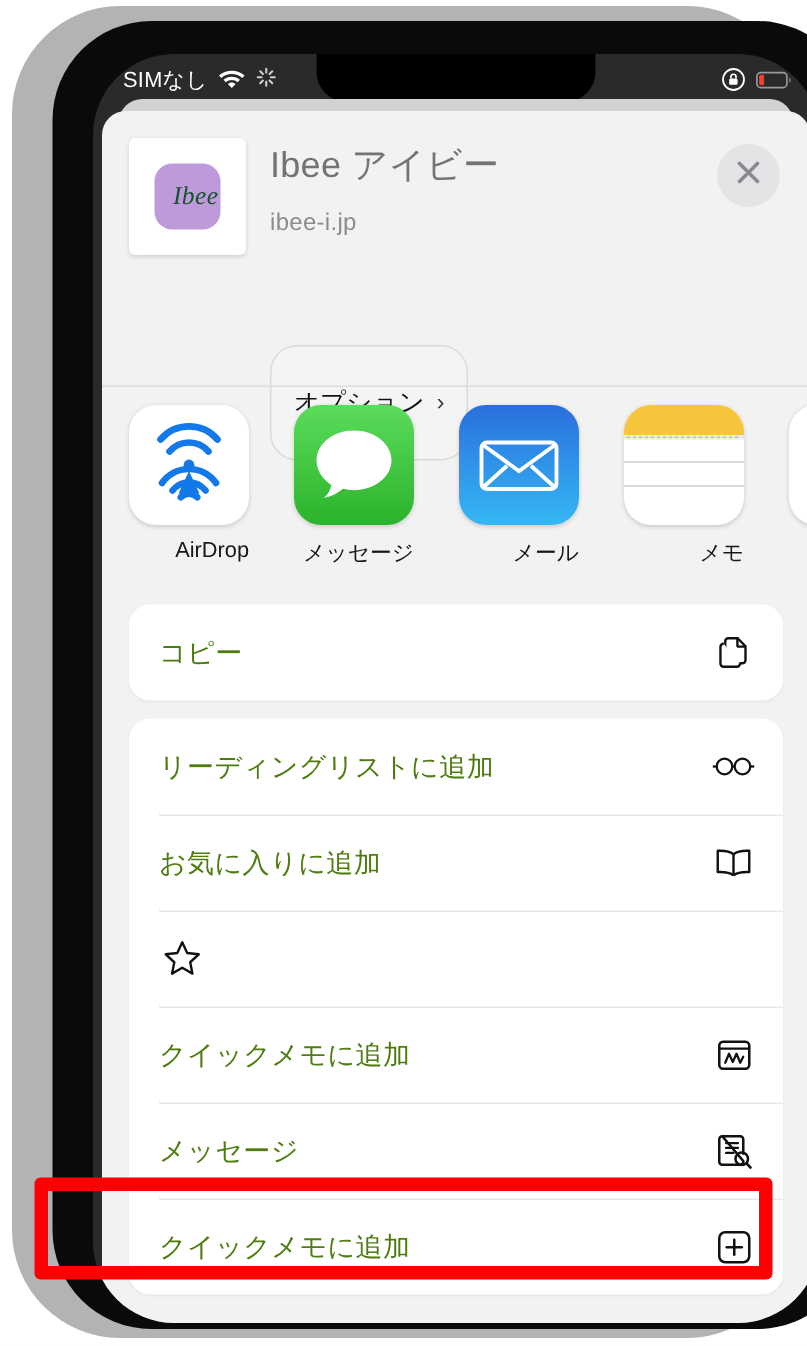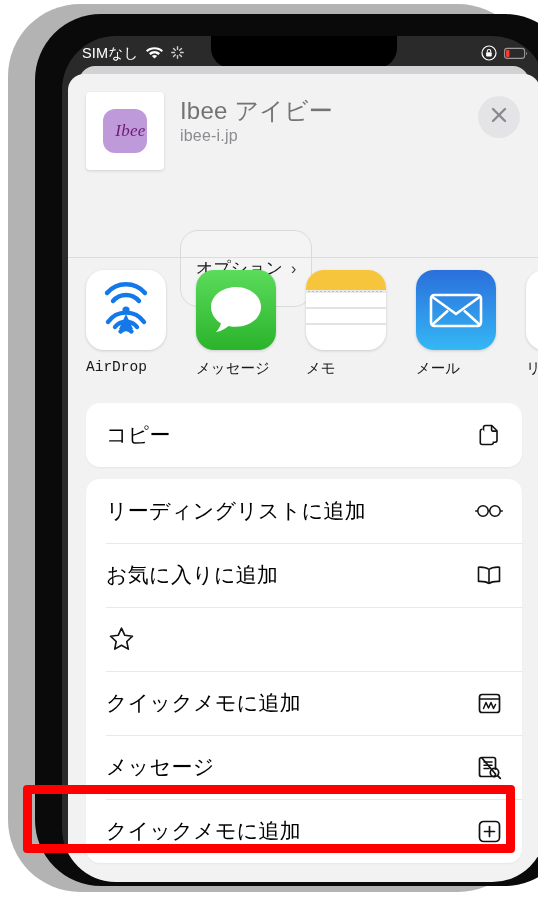--- a/index.html
+++ b/index.html
@@ -140,42 +140,42 @@
   .app-icon-inner {
     width: 44px;
     height: 44px;
     border-radius: 12px;
     background: #bf9ada;
     display: flex;
     align-items: center;
     justify-content: center;
   }
   .app-icon-inner span {
-    color: #701a75;
+    color: #14532d;
     font-family: "Liberation Serif", "DejaVu Serif", serif;
     font-style: italic;
     font-size: 17px;
     letter-spacing: 0.3px;
     margin-left: 11px;
   }
   .app-meta {
     position: absolute;
     left: 112px;
     top: 22px;
     right: 80px;
   }
   .app-title {
     font-size: 24px;
     font-weight: normal;
     color: #737373;
     letter-spacing: 0.2px;
     line-height: 1.25;
   }
   .app-domain {
-    margin-top: 1px;
+    margin-top: 14px;
     font-size: 16px;
     color: #8c8c90;
     letter-spacing: 0.2px;
   }
   .options-btn {
     position: absolute;
     left: 112px;
     top: 156px;
     display: inline-flex;
     align-items: center;
@@ -213,22 +213,21 @@
     padding-left: 18px;
     padding-top: 12px;
     box-sizing: border-box;
     display: flex;
     gap: 30px;
     overflow: hidden;
   }
   .app-cell {
     width: 80px;
     flex: 0 0 auto;
-    text-align: left;
-    font-family: Liberation Mono, monospace;
+    text-align: right;
   }
   .app-tile {
     width: 80px;
     height: 80px;
     border-radius: 18px;
     box-shadow: 0 1px 3px rgba(0,0,0,0.16);
     overflow: hidden;
     position: relative;
   }
   .app-label {
@@ -257,22 +256,22 @@
     position: relative;
   }
   .list-row + .list-row::before {
     content: "";
     position: absolute;
     left: 20px; right: 0; top: 0;
     height: 1px;
     background: #e8e8e9;
   }
   .list-label {
-    font-size: 21px;
-    color: #000000;
+    font-size: 18px;
+    color: #4d7c0f;
     letter-spacing: 0.3px;
   }
   .list-icon {
     width: 30px;
     height: 30px;
     display: flex;
     align-items: center;
     justify-content: center;
     color: #111113;
     flex: 0 0 auto;
@@ -403,48 +402,48 @@
             <div class="app-cell">
               <div class="app-tile" style="background:linear-gradient(#5bdc5b,#2bb32b);">
                 <svg width="80" height="80" viewBox="0 0 80 80">
                   <path d="M40 17c13.8 0 25 8.9 25 19.9S53.8 56.8 40 56.8c-2.6 0-5.1-.3-7.4-.9-3.3 2.9-7.8 5.2-12.6 6 2.6-2.4 4.4-5.4 4.9-8.6C18.9 49.7 15 43.4 15 36.9 15 25.9 26.2 17 40 17z" fill="#ffffff"></path>
                 </svg>
               </div>
               <div class="app-label">メッセージ</div>
             </div>
 
             <div class="app-cell">
+              <div class="app-tile" style="background:linear-gradient(#2a6fdb,#35b7f5);">
+                <svg width="80" height="80" viewBox="0 0 80 80">
+                  <rect x="15" y="25" width="50" height="31" rx="3.5" fill="none" stroke="#ffffff" stroke-width="2.6"></rect>
+                  <path d="M16.5 27 L40 44 L63.5 27" fill="none" stroke="#ffffff" stroke-width="2.6"></path>
+                  <path d="M16.5 54.5 L32 40.5 M63.5 54.5 L48 40.5" fill="none" stroke="#ffffff" stroke-width="2.6"></path>
+                </svg>
+              </div>
+              <div class="app-label">メール</div>
+            </div>
+
+            <div class="app-cell">
               <div class="app-tile" style="background:#ffffff;">
                 <svg width="80" height="80" viewBox="0 0 80 80">
                   <rect x="0" y="0" width="80" height="20" fill="#f6c53c"></rect>
                   <rect x="0" y="20" width="80" height="3" fill="#e9e9e9"></rect>
                   <g stroke="#bdbdbd" stroke-width="1" stroke-dasharray="2 2">
                     <line x1="2" y1="21.5" x2="78" y2="21.5"></line>
                   </g>
                   <g stroke="#d8d8d8" stroke-width="1.4">
                     <line x1="0" y1="38" x2="80" y2="38"></line>
                     <line x1="0" y1="54" x2="80" y2="54"></line>
                   </g>
                 </svg>
               </div>
               <div class="app-label">メモ</div>
             </div>
 
             <div class="app-cell">
-              <div class="app-tile" style="background:linear-gradient(#2a6fdb,#35b7f5);">
-                <svg width="80" height="80" viewBox="0 0 80 80">
-                  <rect x="15" y="25" width="50" height="31" rx="3.5" fill="none" stroke="#ffffff" stroke-width="2.6"></rect>
-                  <path d="M16.5 27 L40 44 L63.5 27" fill="none" stroke="#ffffff" stroke-width="2.6"></path>
-                  <path d="M16.5 54.5 L32 40.5 M63.5 54.5 L48 40.5" fill="none" stroke="#ffffff" stroke-width="2.6"></path>
-                </svg>
-              </div>
-              <div class="app-label">メール</div>
-            </div>
-
-            <div class="app-cell">
               <div class="app-tile" style="background:#ffffff;">
                 <svg width="80" height="80" viewBox="0 0 80 80">
                   <circle cx="22" cy="20" r="8" fill="none" stroke="#1479e8" stroke-width="3.2"></circle>
                   <circle cx="22" cy="20" r="3.6" fill="#1479e8"></circle>
                   <circle cx="22" cy="41" r="8" fill="none" stroke="#f0434f" stroke-width="3.2"></circle>
                   <circle cx="22" cy="41" r="3.6" fill="#f0434f"></circle>
                   <circle cx="22" cy="62" r="8" fill="none" stroke="#f5a623" stroke-width="3.2"></circle>
                   <circle cx="22" cy="62" r="3.6" fill="#f5a623"></circle>
                 </svg>
               </div>

